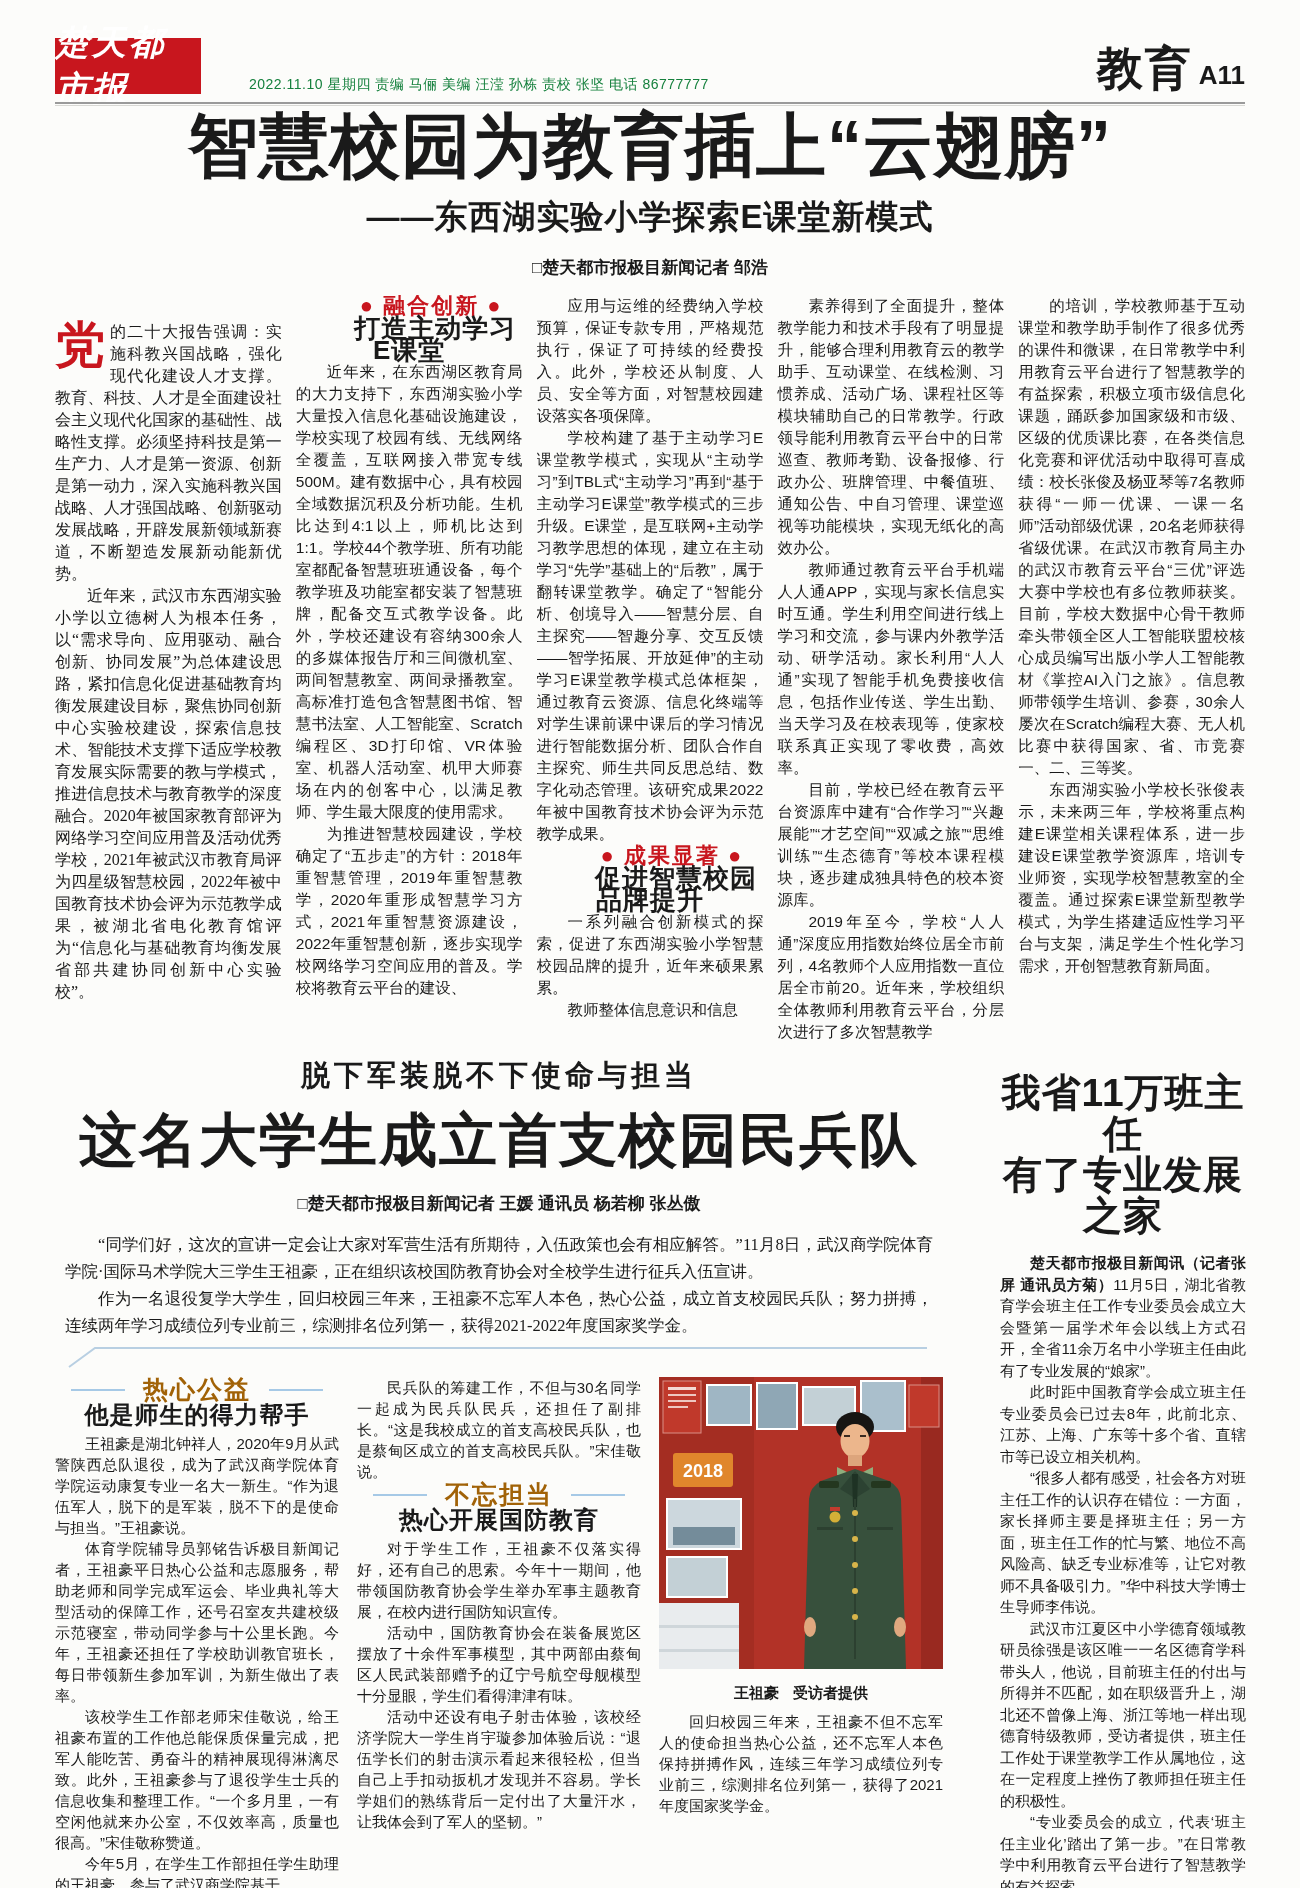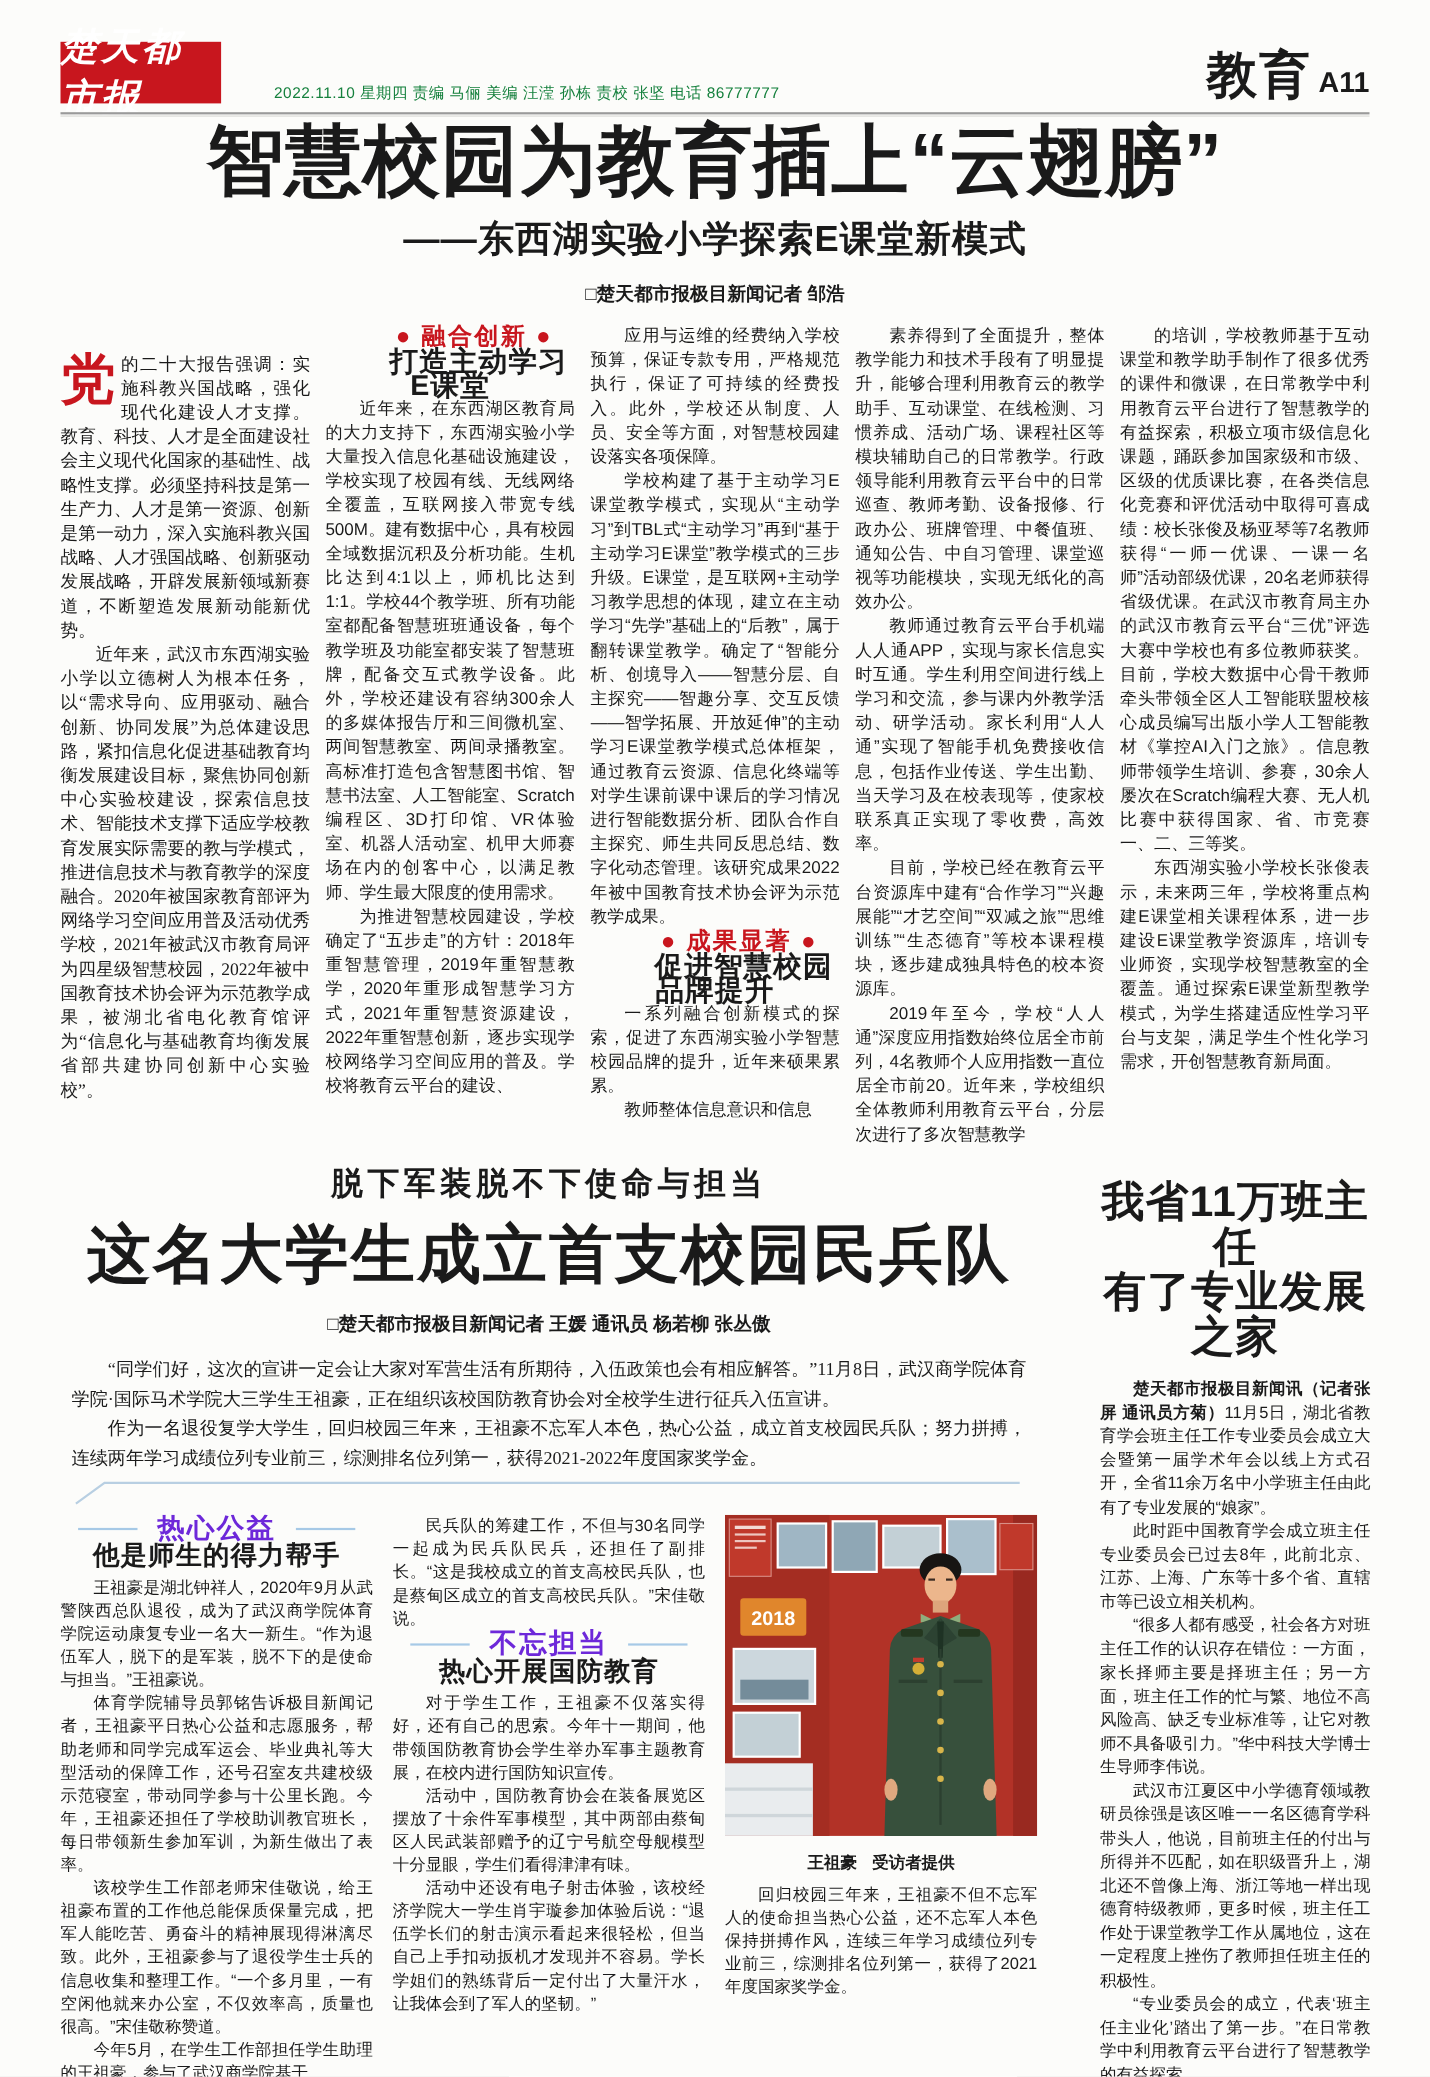--- a/index.html
+++ b/index.html
@@ -42,21 +42,21 @@
   .a2-hl { text-align:center; font-size:58px; font-weight:900; letter-spacing:2px; margin-top:6px; white-space:nowrap; }
   .a2-by { text-align:center; font-size:17px; font-weight:bold; margin-top:12px; }
   .a2-lead { font-family:"Liberation Serif", serif; font-size:16.5px; line-height:27px;
              margin-top:16px; padding:0 10px; text-align:justify; }
   .a2-lead p { margin:0; text-indent:2em; }
   .lead-rule { display:block; margin-top:4px; }
   .a2-cols { display:flex; gap:18px; margin-top:8px; height:562px; overflow:hidden; }
   .a2col { width:284px; flex:0 0 284px; font-size:15px; line-height:21px; text-align:justify; overflow:hidden; }
   .a2col p { margin:0; text-indent:2em; }
   .blue-hd { display:flex; align-items:center; justify-content:center; gap:18px;
-             color:#6d28d9; font-size:25px; font-weight:900; margin:2px 0 4px; letter-spacing:2px; }
+             color:#a16207; font-size:25px; font-weight:900; margin:2px 0 4px; letter-spacing:2px; }
   .blue-hd .ln { height:2px; width:54px; background:#a6c9e6; }
   .blue-sub { text-align:center; font-size:24px; font-weight:900; margin:0 0 8px; letter-spacing:1px; }
   .caption { text-align:center; font-weight:bold; font-size:15px; margin:8px 0 8px; }
   .caption .sp { display:inline-block; width:14px; }
 
   
   .a3 { position:absolute; left:1000px; top:1072px; width:246px; }
   .a3-hl { text-align:center; font-size:39px; font-weight:900; line-height:41px; letter-spacing:1px; }
   .a3-body { margin-top:16px; font-size:15px; line-height:21.5px; text-align:justify; overflow:hidden; max-height:710px; }
   .a3-body p { margin:0; text-indent:2em; }
@@ -226,18 +226,18 @@
 
   <div class="a3">
     <div class="a3-hl">
       <div>我省11万班主任</div>
       <div>有了专业发展之家</div>
     </div>
     <div class="a3-body">
       <p><span class="lead-in">楚天都市报极目新闻讯（记者张屏 通讯员方菊）</span><span>11月5日，湖北省教育学会班主任工作专业委员会成立大会暨第一届学术年会以线上方式召开，全省11余万名中小学班主任由此有了专业发展的“娘家”。</span></p>
       <p>此时距中国教育学会成立班主任专业委员会已过去8年，此前北京、江苏、上海、广东等十多个省、直辖市等已设立相关机构。</p>
       <p>“很多人都有感受，社会各方对班主任工作的认识存在错位：一方面，家长择师主要是择班主任；另一方面，班主任工作的忙与繁、地位不高风险高、缺乏专业标准等，让它对教师不具备吸引力。”华中科技大学博士生导师李伟说。</p>
-      <p>武汉市江夏区中小学德育领域教研员徐强是该区唯一一名区德育学科带头人，他说，目前班主任的付出与所得并不匹配，如在职级晋升上，湖北还不曾像上海、浙江等地一样出现德育特级教师，更多时候，班主任工作处于课堂教学工作从属地位，这在一定程度上挫伤了教师担任班主任的积极性。</p>
+      <p>武汉市江夏区中小学德育领域教研员徐强是该区唯一一名区德育学科带头人，他说，目前班主任的付出与所得并不匹配，如在职级晋升上，湖北还不曾像上海、浙江等地一样出现德育特级教师，受访者提供，班主任工作处于课堂教学工作从属地位，这在一定程度上挫伤了教师担任班主任的积极性。</p>
       <p>“专业委员会的成立，代表‘班主任主业化’踏出了第一步。”在日常教学中利用教育云平台进行了智慧教学的有益探索。</p>
     </div>
   </div>
 
 </div>
 
 </body></html>

